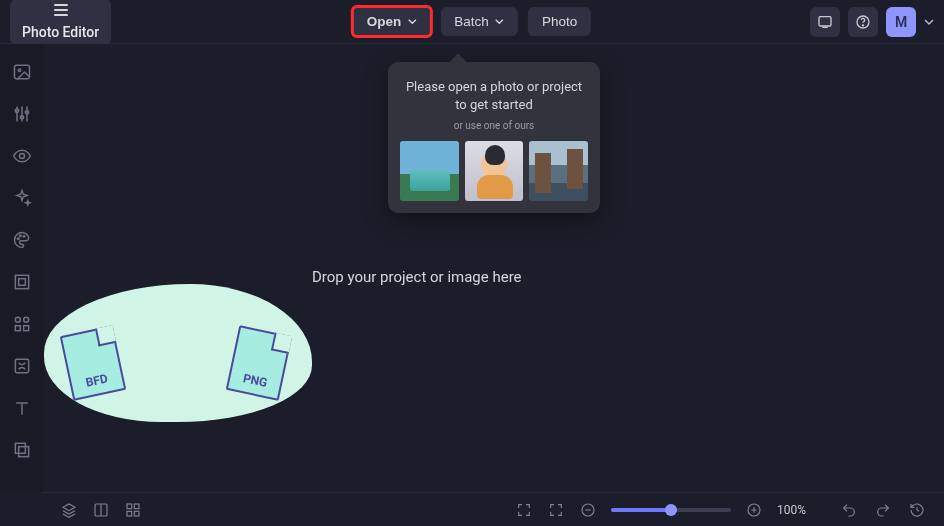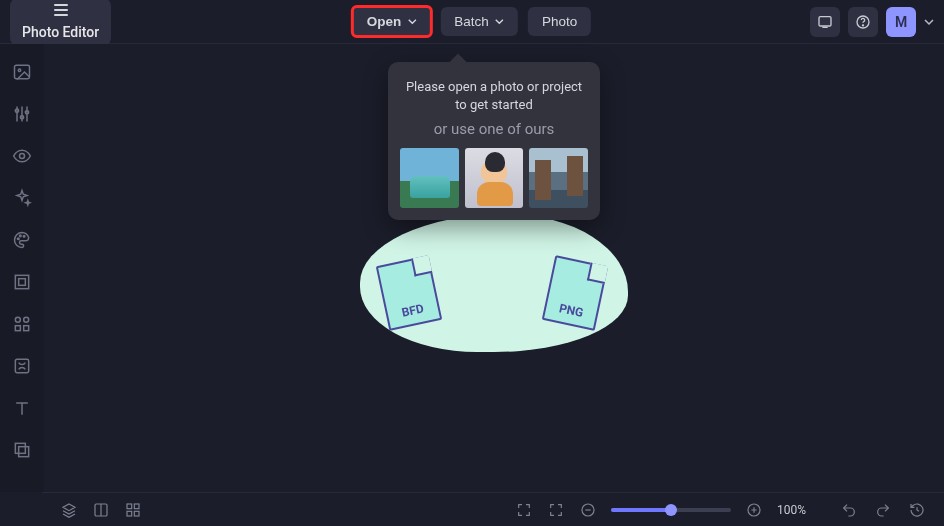--- a/index.html
+++ b/index.html
@@ -67,39 +67,39 @@
     display:flex; flex-direction:column; align-items:center;
     padding-top:18px; gap:22px;
   }
   .tool { width:20px; height:20px; color:#6e7283; cursor:pointer; display:flex; align-items:center; justify-content:center; }
   .tool svg { display:block; }
 
   
   .canvas {
     position:absolute; left:44px; right:0; top:44px; bottom:34px;
     background:#1b1d2a;
-    display:flex; flex-direction:column; align-items:center;
+    display:flex; flex-direction:row; align-items:center;
   }
 
   
   .popover {
     position:absolute; top:18px; left:50%; transform:translateX(-50%);
     background:#32333d;
     border-radius:10px; padding:16px 12px 12px;
     width:212px;
     box-shadow:0 8px 24px rgba(0,0,0,.4);
     z-index:20;
     text-align:center;
   }
   .popover::before {
     content:""; position:absolute; top:-6px; left:64px;
     width:12px; height:12px; background:#32333d; transform:rotate(45deg);
   }
   .pop-main { font-size:13px; color:#d6d7dd; line-height:1.4; }
-  .pop-sub { font-size:15px; color:#9a9caa; margin-top:6px; }
+  .pop-sub { font-size:10px; color:#9a9caa; margin-top:6px; }
   .samples { display:flex; gap:6px; margin-top:10px; }
   .sample { width:60px; height:60px; border-radius:3px; cursor:pointer; }
   .sample.van {
     background:
       linear-gradient(#6fb4d8 0 55%, #3a7a52 55% 100%);
     position:relative;
   }
   .sample.van::after {
     content:""; position:absolute; left:10px; bottom:10px; width:40px; height:22px;
     background:linear-gradient(#62c0c0,#3aa29e); border-radius:6px 6px 3px 3px;
@@ -315,20 +315,21 @@
       <div class="sample woman"></div>
       <div class="sample city"></div>
     </div>
   </div>
 
   <div class="drop-ill">
     <div class="blob"></div>
     <div class="file bfd">BFD</div>
     <div class="file png">PNG</div>
   </div>
+  <div class="drop-text">Drop your project or image here</div>
 </div>
 
 <div class="bottombar">
   <div class="bb-icon">
       <svg width="16" height="16" viewBox="0 0 24 24" fill="none" stroke="currentColor" stroke-width="1.8">
         <path d="M12 3l9 5-9 5-9-5 9-5zM3 13l9 5 9-5M3 18l9 5 9-5"></path>
       </svg>
     </div>
   <div class="bb-icon">
       <svg width="16" height="16" viewBox="0 0 24 24" fill="none" stroke="currentColor" stroke-width="1.8">

